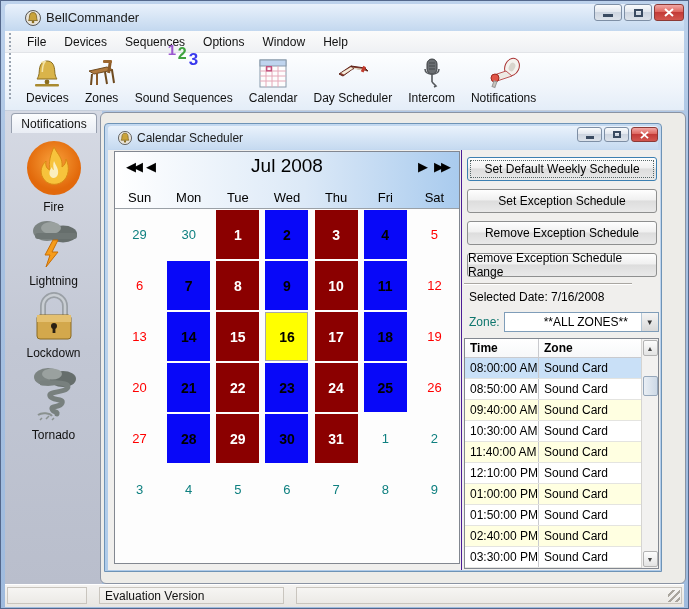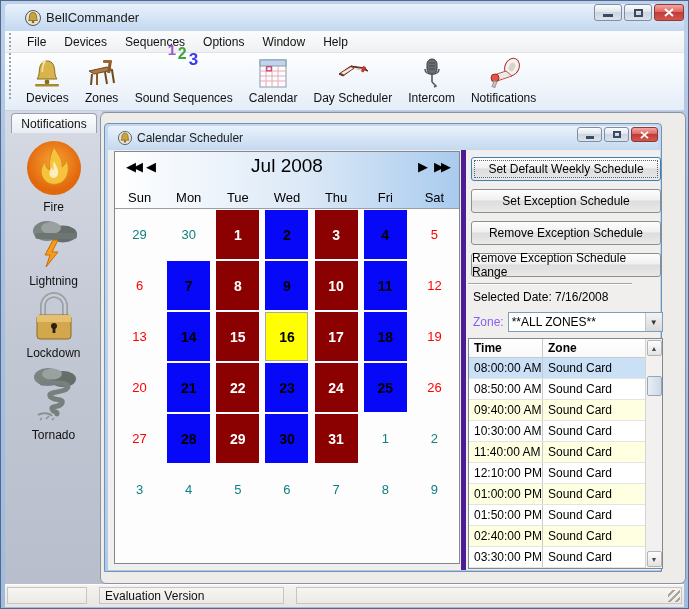--- a/index.html
+++ b/index.html
@@ -81,32 +81,32 @@
   .cal-cell { display:flex; align-items:center; justify-content:center; }
   .day { width:43px; height:49px; display:flex; align-items:center; justify-content:center; font-size:13px; color:#000; }
   .day.maroon { background:var(--maroon); color:#fff; font-weight:700; font-size:14px; }
   .day.blue { background:var(--day_blue); color:#000; font-weight:700; font-size:14px; }
   .day.selected { background:var(--selected_yellow); color:#000; font-weight:700; font-size:14px; border:1px solid #A8A8A8; }
   .day.weekend { color:var(--weekend_red); }
   .day.other { color:var(--other_month_teal); }
 
   
   .rightpanel { position:absolute; left:353px; top:0; width:174px; height:420px;
-                border-left:5px solid #4c1d95; }
+                border-left:1px solid #4c1d95; }
   .btn { position:absolute; left:5px; width:190px; height:24px;
          background:linear-gradient(180deg,#FEFEFE 0%,#F0F0F0 45%,#DDDDDD 50%,#E9E9E9 100%);
          border:1px solid #8E8F8F; border-radius:3px; font-size:12px; color:#000;
          display:flex; align-items:center; justify-content:center; font-family:"Liberation Sans",sans-serif; }
   .btn.default { border-color:#3C7FB1; outline:1px dotted #566; outline-offset:-4px; }
   .sep { position:absolute; left:2px; right:3px; top:133px; height:2px;
          border-top:1px solid #A9A6A1; border-bottom:1px solid #FFFFFF; }
   .sel-date { position:absolute; left:7px; top:140px; font-size:12px; color:#000; }
   .zone-row { position:absolute; left:7px; top:162px; display:flex; align-items:center; gap:4px; }
-  .zone-label { font-size:12px; color:#8b5cf6;text-align:center; }
-  .combo { width:155px; height:20px; background:#fff; border:1px solid #7F9DB9; display:flex; align-items:center; }
+  .zone-label { font-size:12px; color:#0f766e;text-align:center; }
+  .combo { width:155px; height:20px; background:#fff; border:1px solid #7F9DB9; display:flex; align-items:center;padding-left:36px; }
   .combo .combo-text { flex:1; font-size:12px; padding-left:3px; color:#000; white-space:nowrap; overflow:hidden; }
   .combo .combo-btn { width:17px; height:18px; background:linear-gradient(180deg,#F4F4F4,#D9D9D9);
                       border-left:1px solid #B5C7D6; display:flex; align-items:center; justify-content:center;
                       font-size:8px; color:#333; }
 
   
   .sched { position:absolute; left:2px; top:188px; width:195px; height:231px;
            border:1px solid #828790; background:#f97316; display:flex; overflow:hidden; }
   .sched-main { flex:1; display:flex; flex-direction:column; }
   .thead { display:flex; height:20px; border-bottom:1px solid #C9CACE; background:linear-gradient(180deg,#FFFFFF,#F7F8F9); }

